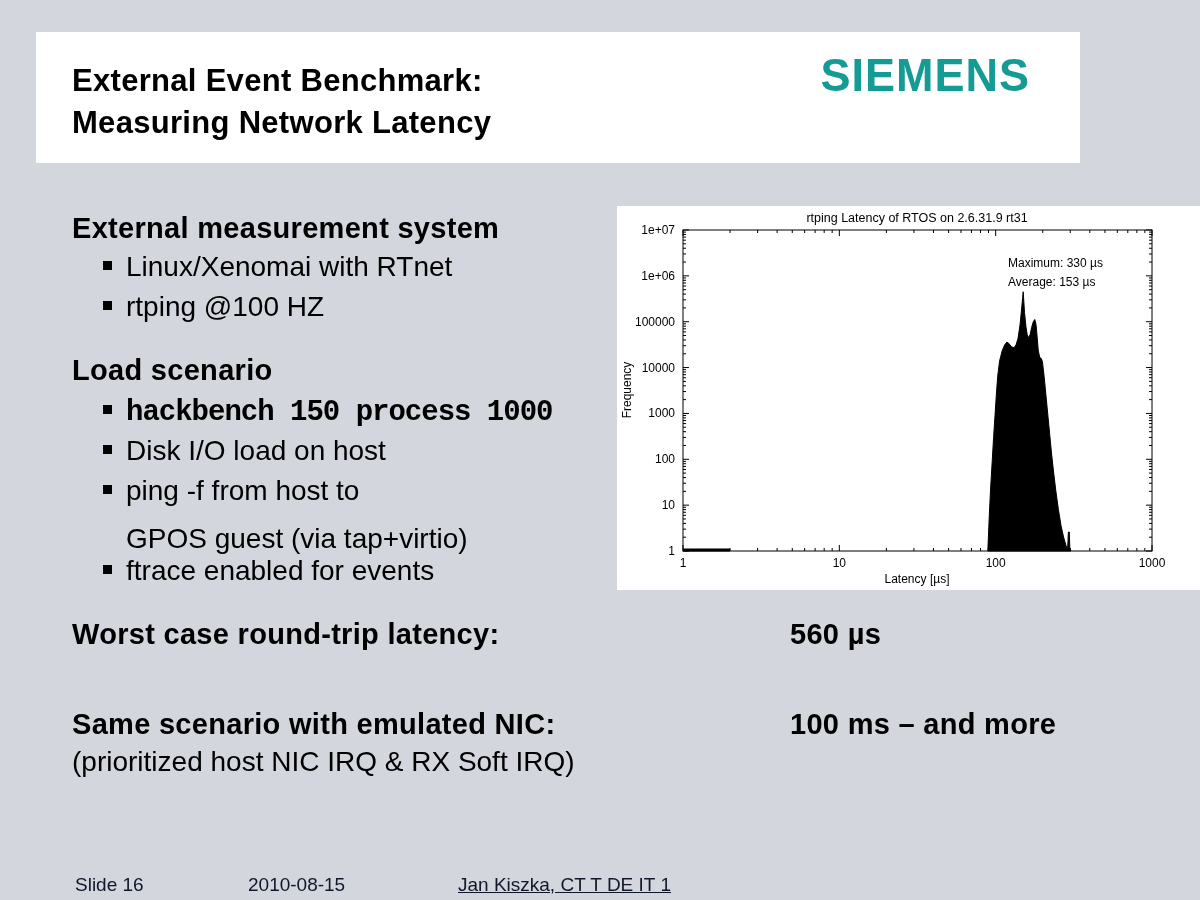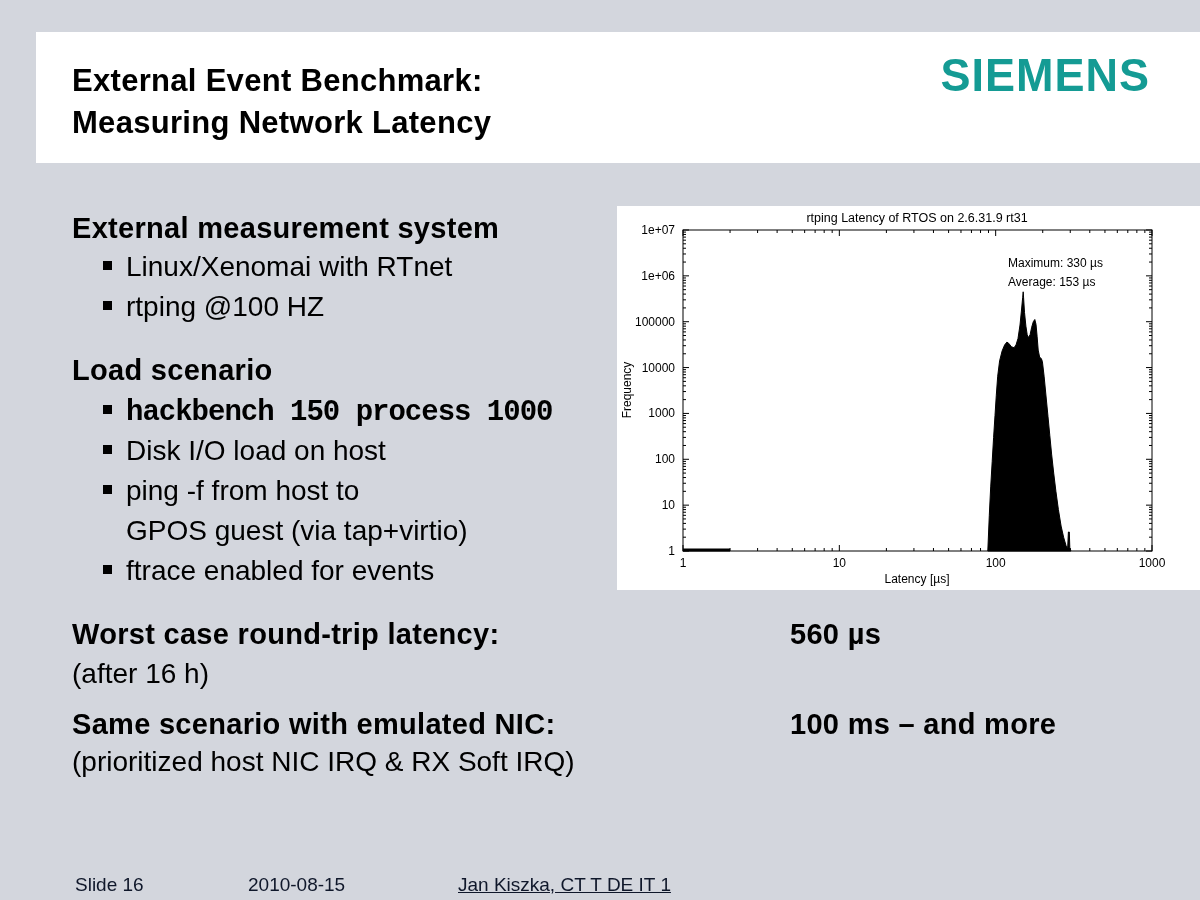--- a/index.html
+++ b/index.html
@@ -5,21 +5,21 @@
   html,body{margin:0;padding:0;}
   body{width:1200px;height:900px;overflow:hidden;}
   .slide{
     position:relative;width:1200px;height:900px;
     background:#d3d6dd;
     font-family:"Liberation Sans", sans-serif;
     color:#000;
   }
   
   .title-band{
-    position:absolute;left:36px;top:32px;width:1164px;height:131px;
+    position:absolute;left:36px;top:32px;width:1044px;height:131px;
     background:#ffffff;
   }
   .slide-title{
     position:absolute;left:36px;top:28px;
     font-size:31px;font-weight:bold;line-height:42px;letter-spacing:.3px;
   }
   .brand-logo{
     position:absolute;right:50px;top:16px;
     color:#149b94;font-size:45px;font-weight:bold;letter-spacing:1px;
     transform:scaleY(1.04);transform-origin:top;
@@ -27,21 +27,21 @@
   
   .line{position:absolute;white-space:nowrap;}
   .h{font-size:29px;font-weight:bold;letter-spacing:.3px;}
   .t{font-size:28px;}
   .mono{font-family:"Liberation Mono", monospace;font-weight:bold;font-size:29px;letter-spacing:-1px;}
   .bullet{left:103px;}
   .sq{
     display:inline-block;width:9px;height:9px;background:#000;
     margin-right:14px;transform:translateY(-6px);
   }
-  .indent2{left:126px;}
+  .indent2{left:126px;margin-top:8px;}
   .val{font-size:29px;font-weight:bold;letter-spacing:.3px;}
   
   .chart-panel{
     position:absolute;left:617px;top:206px;width:611px;height:384px;
     background:#ffffff;
   }
   #chart-svg text{
     font-family:"Liberation Sans", sans-serif;
     font-size:12px;fill:#000;
   }
@@ -82,21 +82,20 @@
   <div class="line t bullet" style="top:475px;">
     <span class="sq"></span><span>ping -f from host to</span>
   </div>
   <div class="line t indent2" style="top:515px;">GPOS guest (via tap+virtio)</div>
   <div class="line t bullet" style="top:555px;">
     <span class="sq"></span><span>ftrace enabled for events</span>
   </div>
 
   <div class="line h" style="left:72px;top:618px;">Worst case round-trip latency:</div>
   <div class="line val" style="left:790px;top:618px;">560 µs</div>
-  <div class="line t" style="left:72px;top:658px;">(after 16 h)</div>
 
   <div class="line h" style="left:72px;top:708px;">Same scenario with emulated NIC:</div>
   <div class="line val" style="left:790px;top:708px;">100 ms – and more</div>
   <div class="line t" style="left:72px;top:746px;">(prioritized host NIC IRQ &amp; RX Soft IRQ)</div>
 
   <div class="chart-panel">
     <svg id="chart-svg" width="551" height="384" viewBox="0 0 551 384">
       <text class="ct" x="300" y="16" text-anchor="middle">rtping Latency of RTOS on 2.6.31.9 rt31</text>
       <text x="391" y="61" text-anchor="start">Maximum: 330 µs</text>
       <text x="391" y="80" text-anchor="start">Average: 153 µs</text>

